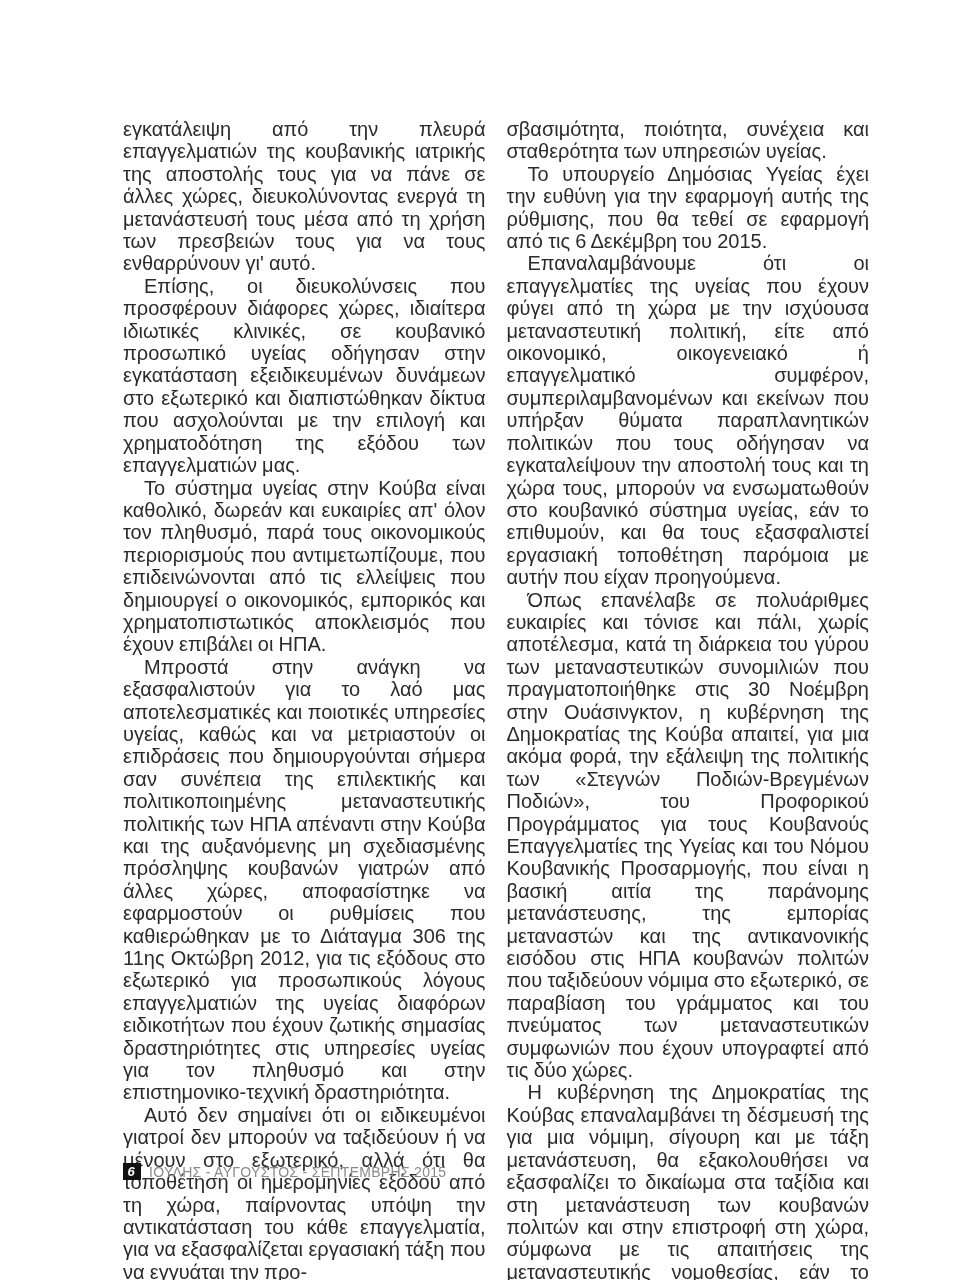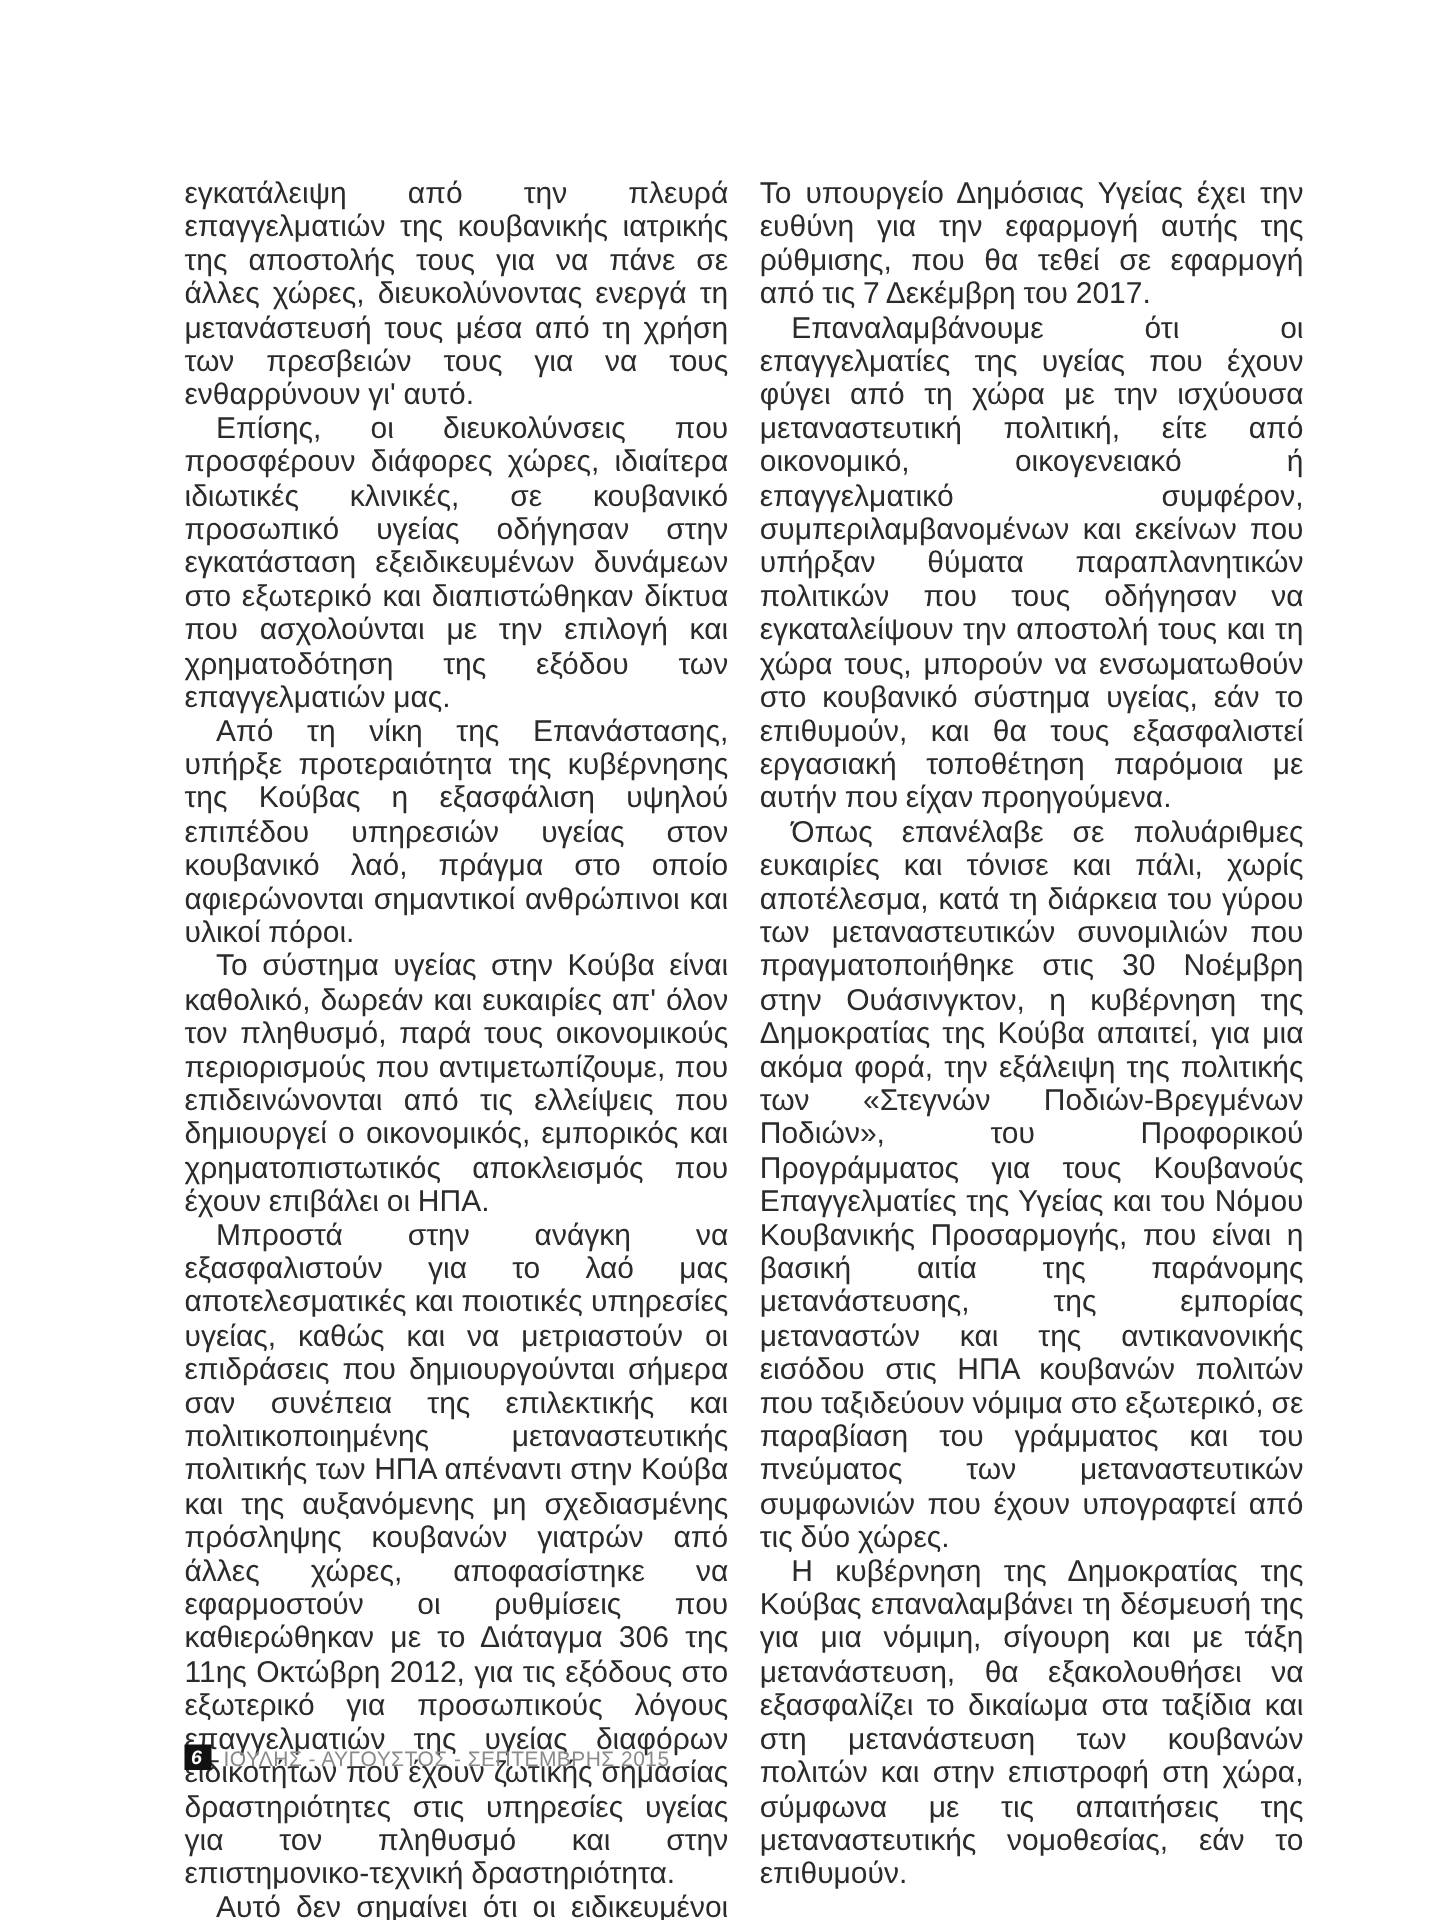--- a/index.html
+++ b/index.html
@@ -71,27 +71,27 @@
 </style>
 </head>
 <body>
 
 <div class="page">
 
   <div class="columns">
     <div class="column">
         <p>εγκατάλειψη από την πλευρά επαγγελματιών της κουβανικής ιατρικής της αποστολής τους για να πάνε σε άλλες χώρες, διευκολύνοντας ενεργά τη μετανάστευσή τους μέσα από τη χρήση των πρεσβειών τους για να τους ενθαρρύνουν γι' αυτό.</p>
         <p>Επίσης, οι διευκολύνσεις που προσφέρουν διάφορες χώρες, ιδιαίτερα ιδιωτικές κλινικές, σε κουβανικό προσωπικό υγείας οδήγησαν στην εγκατάσταση εξειδικευμένων δυνάμεων στο εξωτερικό και διαπιστώθηκαν δίκτυα που ασχολούνται με την επιλογή και χρηματοδότηση της εξόδου των επαγγελματιών μας.</p>
-        <p>Από τη νίκη της Επανάστασης, υπήρξε προτεραιότητα της κυβέρνησης της Κούβας η εξασφάλιση υψηλού επιπέδου υπηρεσιών υγείας στον κουβανικό λαό, πράγμα στο οποίο αφιερώνονται σημαντικοί ανθρώπινοι και υλικοί πόροι.</p>
         <p>Το σύστημα υγείας στην Κούβα είναι καθολικό, δωρεάν και ευκαιρίες απ' όλον τον πληθυσμό, παρά τους οικονομικούς περιορισμούς που αντιμετωπίζουμε, που επιδεινώνονται από τις ελλείψεις που δημιουργεί ο οικονομικός, εμπορικός και χρηματοπιστωτικός αποκλεισμός που έχουν επιβάλει οι ΗΠΑ.</p>
         <p>Μπροστά στην ανάγκη να εξασφαλιστούν για το λαό μας αποτελεσματικές και ποιοτικές υπηρεσίες υγείας, καθώς και να μετριαστούν οι επιδράσεις που δημιουργούνται σήμερα σαν συνέπεια της επιλεκτικής και πολιτικοποιημένης μεταναστευτικής πολιτικής των ΗΠΑ απέναντι στην Κούβα και της αυξανόμενης μη σχεδιασμένης πρόσληψης κουβανών γιατρών από άλλες χώρες, αποφασίστηκε να εφαρμοστούν οι ρυθμίσεις που καθιερώθηκαν με το Διάταγμα 306 της 11ης Οκτώβρη 2012, για τις εξόδους στο εξωτερικό για προσωπικούς λόγους επαγγελματιών της υγείας διαφόρων ειδικοτήτων που έχουν ζωτικής σημασίας δραστηριότητες στις υπηρεσίες υγείας για τον πληθυσμό και στην επιστημονικο-τεχνική δραστηριότητα.</p>
         <p>Αυτό δεν σημαίνει ότι οι ειδικευμένοι γιατροί δεν μπορούν να ταξιδεύουν ή να μένουν στο εξωτερικό, αλλά ότι θα τοποθέτηση οι ημερομηνίες εξόδου από τη χώρα, παίρνοντας υπόψη την αντικατάσταση του κάθε επαγγελματία, για να εξασφαλίζεται εργασιακή τάξη που να εγγυάται την προ-</p>
       </div>
     <div class="column">
-        <p>Το υπουργείο Δημόσιας Υγείας έχει την ευθύνη για την εφαρμογή αυτής της ρύθμισης, που θα τεθεί σε εφαρμογή από τις 7 Δεκέμβρη του 2017.</p>
+        <p>σβασιμότητα, ποιότητα, συνέχεια και σταθερότητα των υπηρεσιών υγείας.</p>
+        <p>Το υπουργείο Δημόσιας Υγείας έχει την ευθύνη για την εφαρμογή αυτής της ρύθμισης, που θα τεθεί σε εφαρμογή από τις 6 Δεκέμβρη του 2015.</p>
         <p>Επαναλαμβάνουμε ότι οι επαγγελματίες της υγείας που έχουν φύγει από τη χώρα με την ισχύουσα μεταναστευτική πολιτική, είτε από οικονομικό, οικογενειακό ή επαγγελματικό συμφέρον, συμπεριλαμβανομένων και εκείνων που υπήρξαν θύματα παραπλανητικών πολιτικών που τους οδήγησαν να εγκαταλείψουν την αποστολή τους και τη χώρα τους, μπορούν να ενσωματωθούν στο κουβανικό σύστημα υγείας, εάν το επιθυμούν, και θα τους εξασφαλιστεί εργασιακή τοποθέτηση παρόμοια με αυτήν που είχαν προηγούμενα.</p>
         <p>Όπως επανέλαβε σε πολυάριθμες ευκαιρίες και τόνισε και πάλι, χωρίς αποτέλεσμα, κατά τη διάρκεια του γύρου των μεταναστευτικών συνομιλιών που πραγματοποιήθηκε στις 30 Νοέμβρη στην Ουάσινγκτον, η κυβέρνηση της Δημοκρατίας της Κούβα απαιτεί, για μια ακόμα φορά, την εξάλειψη της πολιτικής των «Στεγνών Ποδιών-Βρεγμένων Ποδιών», του Προφορικού Προγράμματος για τους Κουβανούς Επαγγελματίες της Υγείας και του Νόμου Κουβανικής Προσαρμογής, που είναι η βασική αιτία της παράνομης μετανάστευσης, της εμπορίας μεταναστών και της αντικανονικής εισόδου στις ΗΠΑ κουβανών πολιτών που ταξιδεύουν νόμιμα στο εξωτερικό, σε παραβίαση του γράμματος και του πνεύματος των μεταναστευτικών συμφωνιών που έχουν υπογραφτεί από τις δύο χώρες.</p>
         <p>Η κυβέρνηση της Δημοκρατίας της Κούβας επαναλαμβάνει τη δέσμευσή της για μια νόμιμη, σίγουρη και με τάξη μετανάστευση, θα εξακολουθήσει να εξασφαλίζει το δικαίωμα στα ταξίδια και στη μετανάστευση των κουβανών πολιτών και στην επιστροφή στη χώρα, σύμφωνα με τις απαιτήσεις της μεταναστευτικής νομοθεσίας, εάν το επιθυμούν.</p>
       </div>
   </div>
 
   <div class="footer">
     <span class="page-num">6</span>
     <span class="issue">ΙΟΥΛΗΣ - ΑΥΓΟΥΣΤΟΣ - ΣΕΠΤΕΜΒΡΗΣ 2015</span>
   </div>

